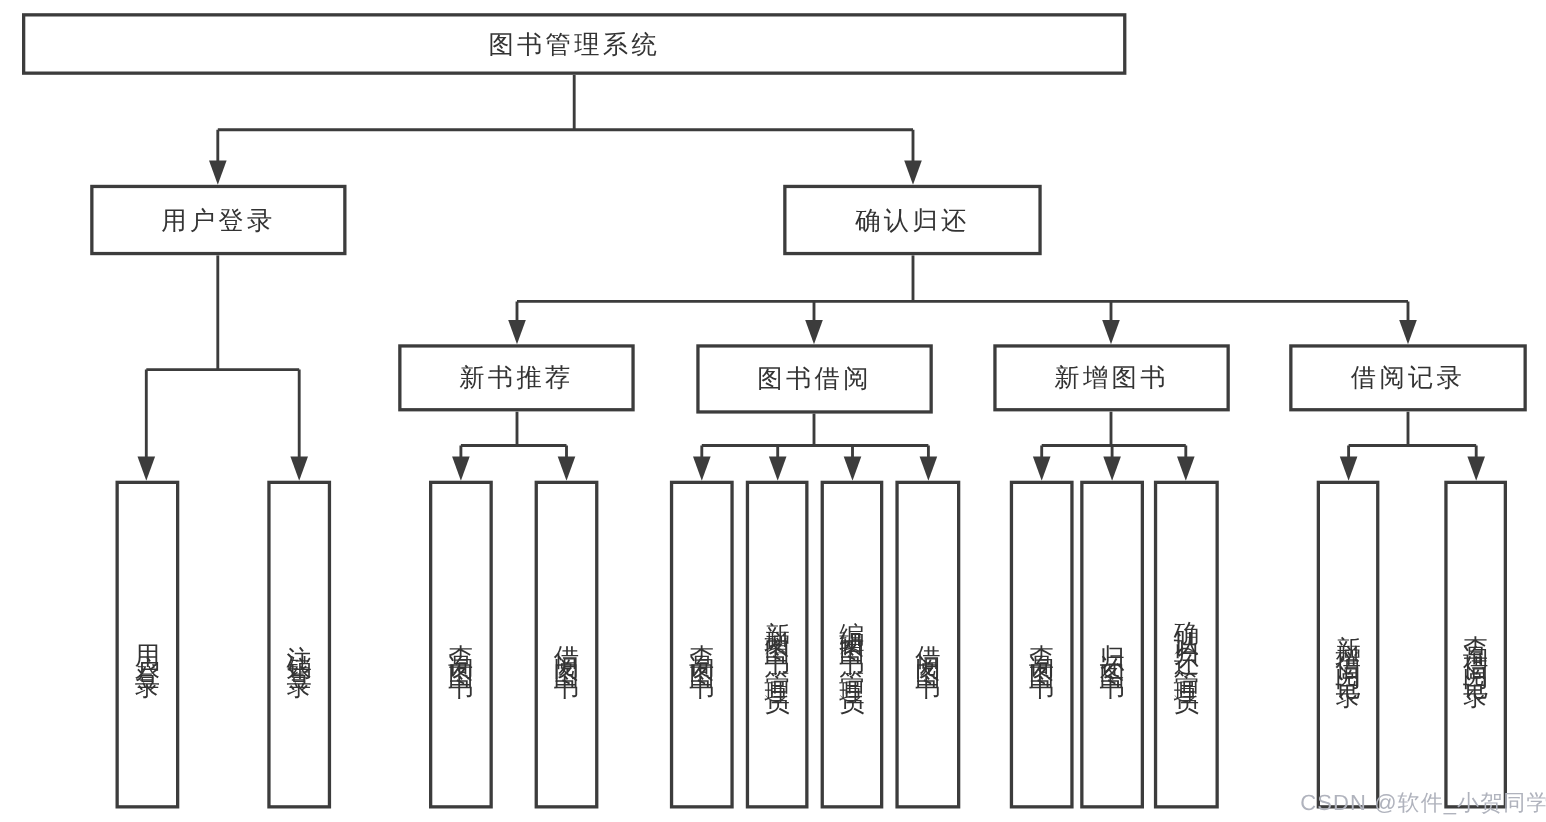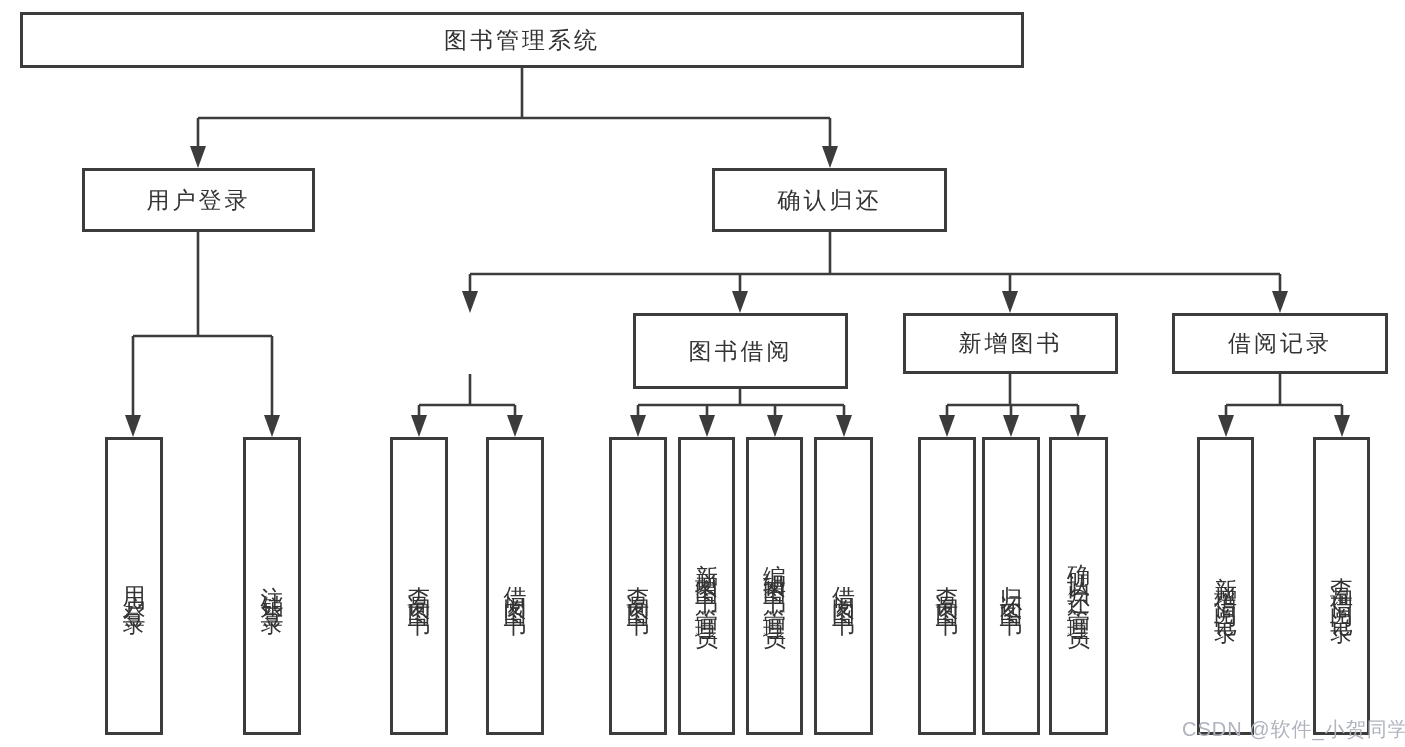--- a/index.html
+++ b/index.html
@@ -99,21 +99,24 @@
     <span>图书管理系统</span>
   </div>
 
   <div class="node horiz" style="left:82px;top:168px;width:233px;height:64px">
     <span>用户登录</span>
   </div>
   <div class="node horiz" style="left:712px;top:168px;width:235px;height:64px">
     <span>确认归还</span>
   </div>
 
-  <div class="node horiz" style="left:633px;top:313px;width:215px;height:76px">
+  <div class="node horiz" style="left:362px;top:313px;width:215px;height:61px">
+    <span>新书推荐</span>
+  </div>
+  <div class="node horiz" style="left:633px;top:313px;width:215px;height:63px">
     <span>图书借阅</span>
   </div>
   <div class="node horiz" style="left:903px;top:313px;width:215px;height:61px">
     <span>新增图书</span>
   </div>
   <div class="node horiz" style="left:1172px;top:313px;width:216px;height:61px">
     <span>借阅记录</span>
   </div>
 
   <div class="node vert" style="left:105px;top:437px;width:58px;height:298px">

